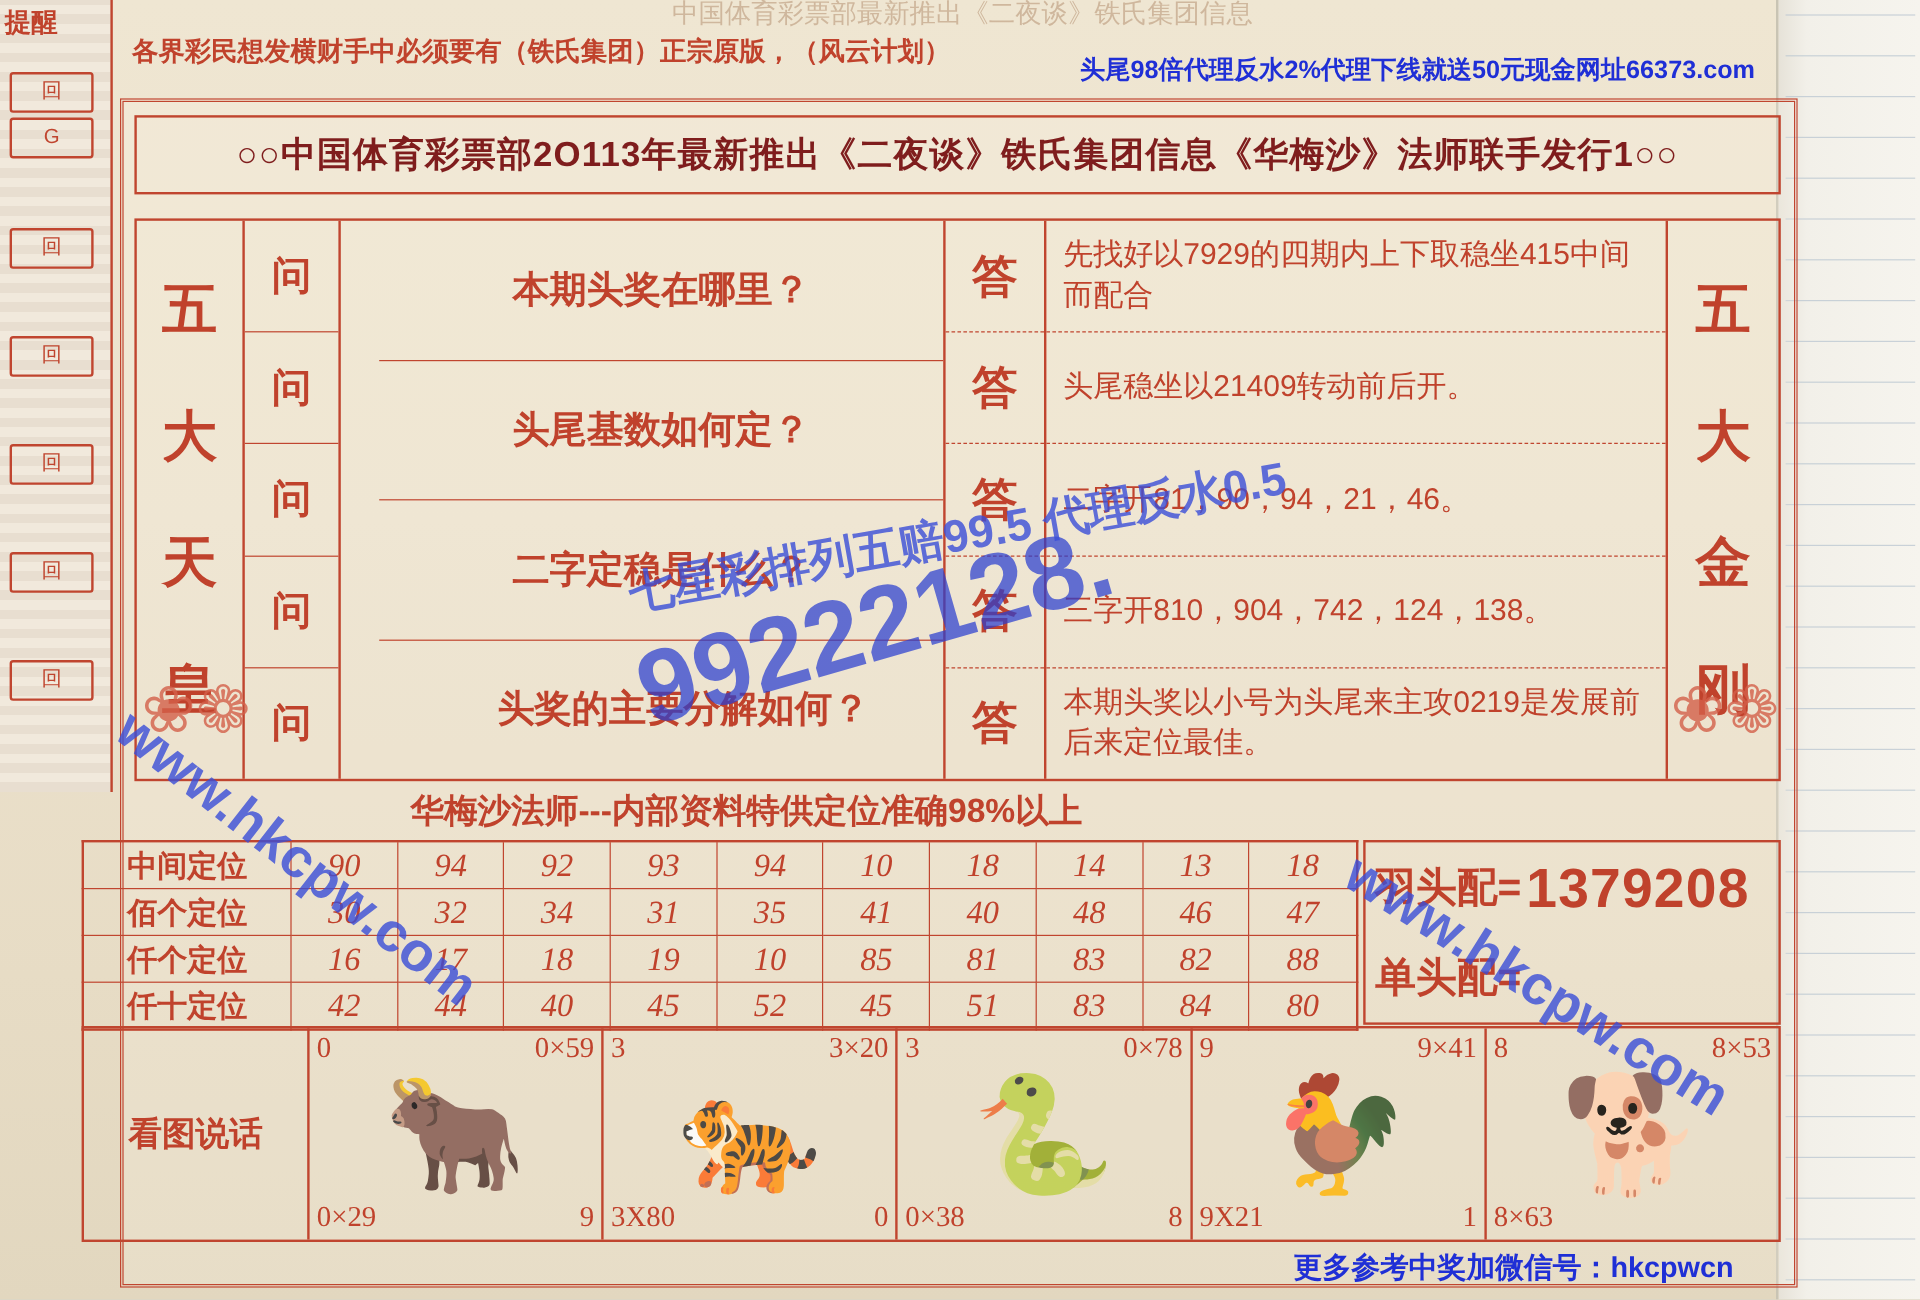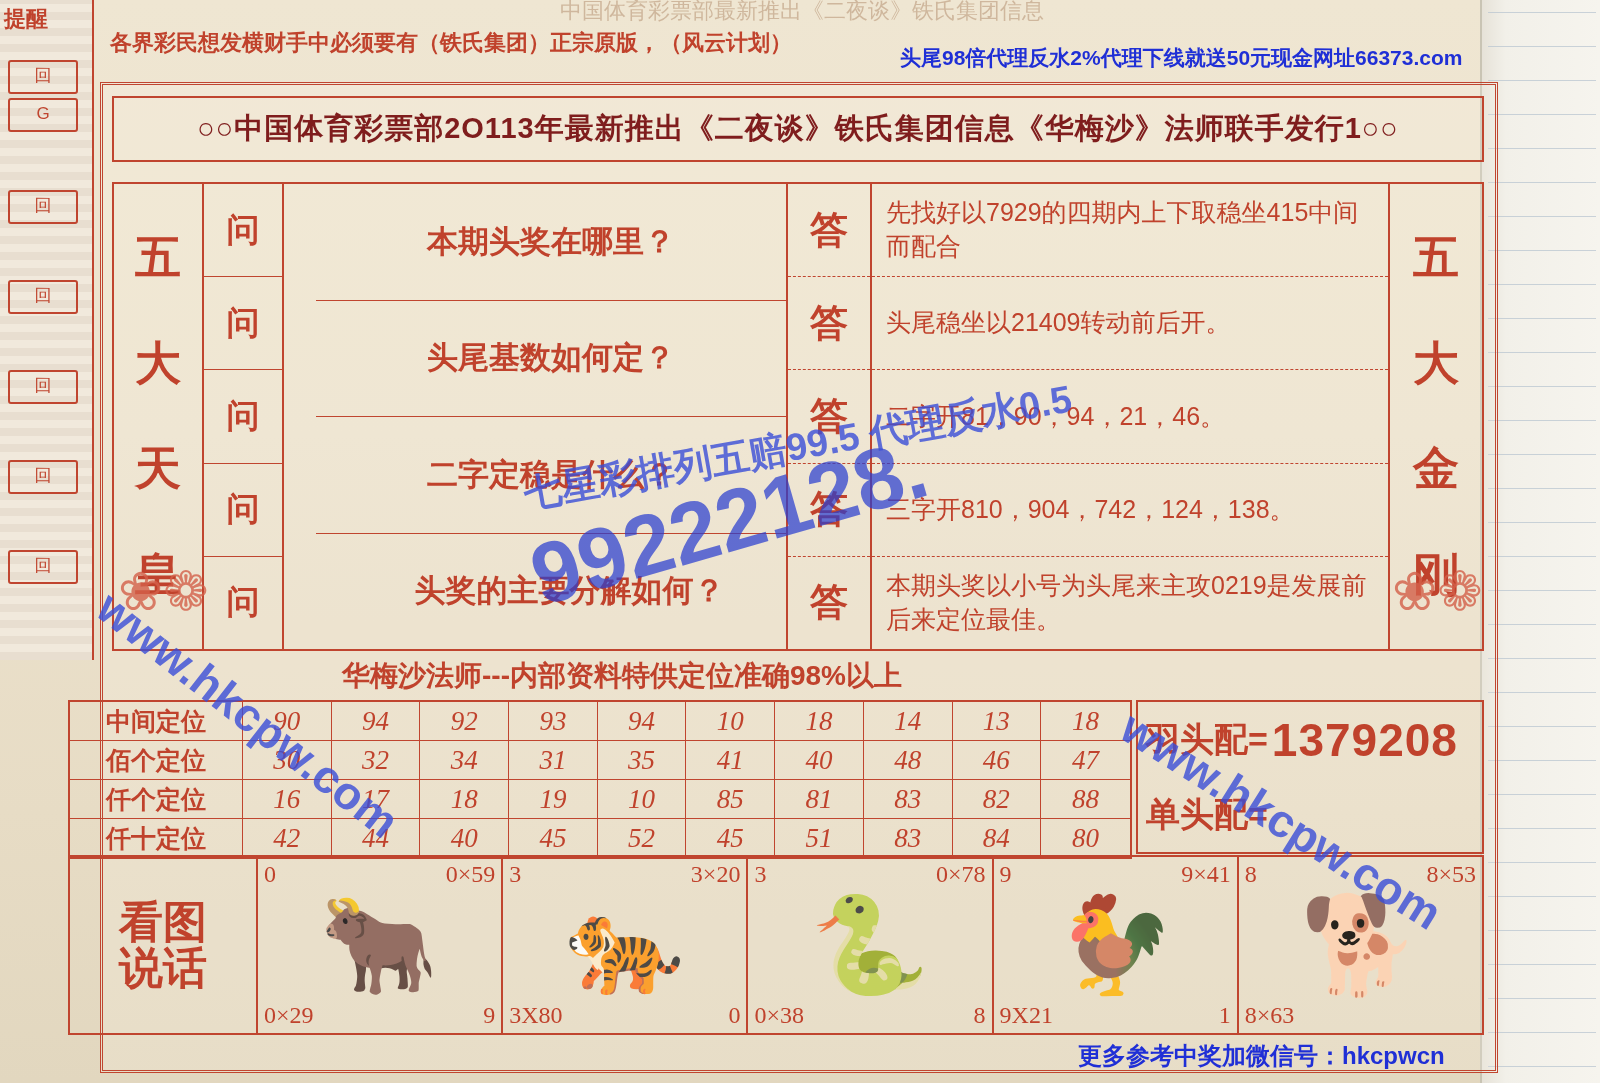--- a/index.html
+++ b/index.html
@@ -133,22 +133,22 @@
     font-size:34px;font-weight:bold;padding-left:8px;white-space:nowrap;
   }
   #peibox .row .num{font-size:46px;margin-left:4px;letter-spacing:1px;}
   
   #picrow{
     position:absolute;left:68px;top:855px;width:1412px;height:176px;
     border:2px solid #c0452f;display:flex;
   }
   #kantu{
     width:186px;border-right:2px solid #c0452f;
-    display:flex;flex-direction:column;align-items:center;justify-content:center;
-    color:#c0422c;font-size:44px;font-weight:bold;line-height:1.05;
+    display:flex;align-items:center;justify-content:center;
+    color:#c0422c;font-size:28px;font-weight:bold;line-height:1.05;
   }
   .pic-cell{
     flex:1;border-right:2px solid #c0452f;position:relative;
   }
   .pic-cell:last-child{border-right:none;}
   .pic-cell .tl{position:absolute;left:6px;top:4px;color:#c0422c;font-size:24px;font-family:"Liberation Serif",serif;}
   .pic-cell .tr{position:absolute;right:6px;top:4px;color:#c0422c;font-size:24px;font-family:"Liberation Serif",serif;}
   .pic-cell .bl{position:absolute;left:6px;bottom:4px;color:#c0422c;font-size:24px;font-family:"Liberation Serif",serif;}
   .pic-cell .br{position:absolute;right:6px;bottom:4px;color:#c0422c;font-size:24px;font-family:"Liberation Serif",serif;}
   .pic-cell .animal{

